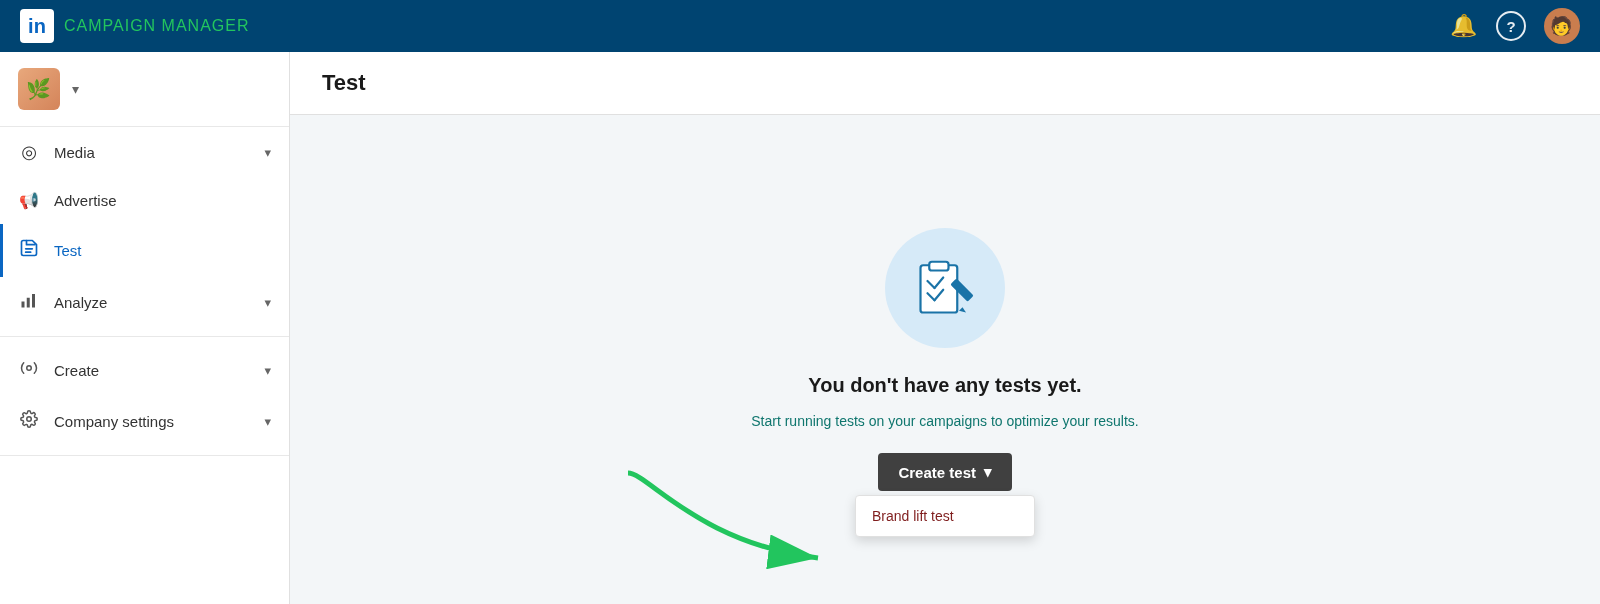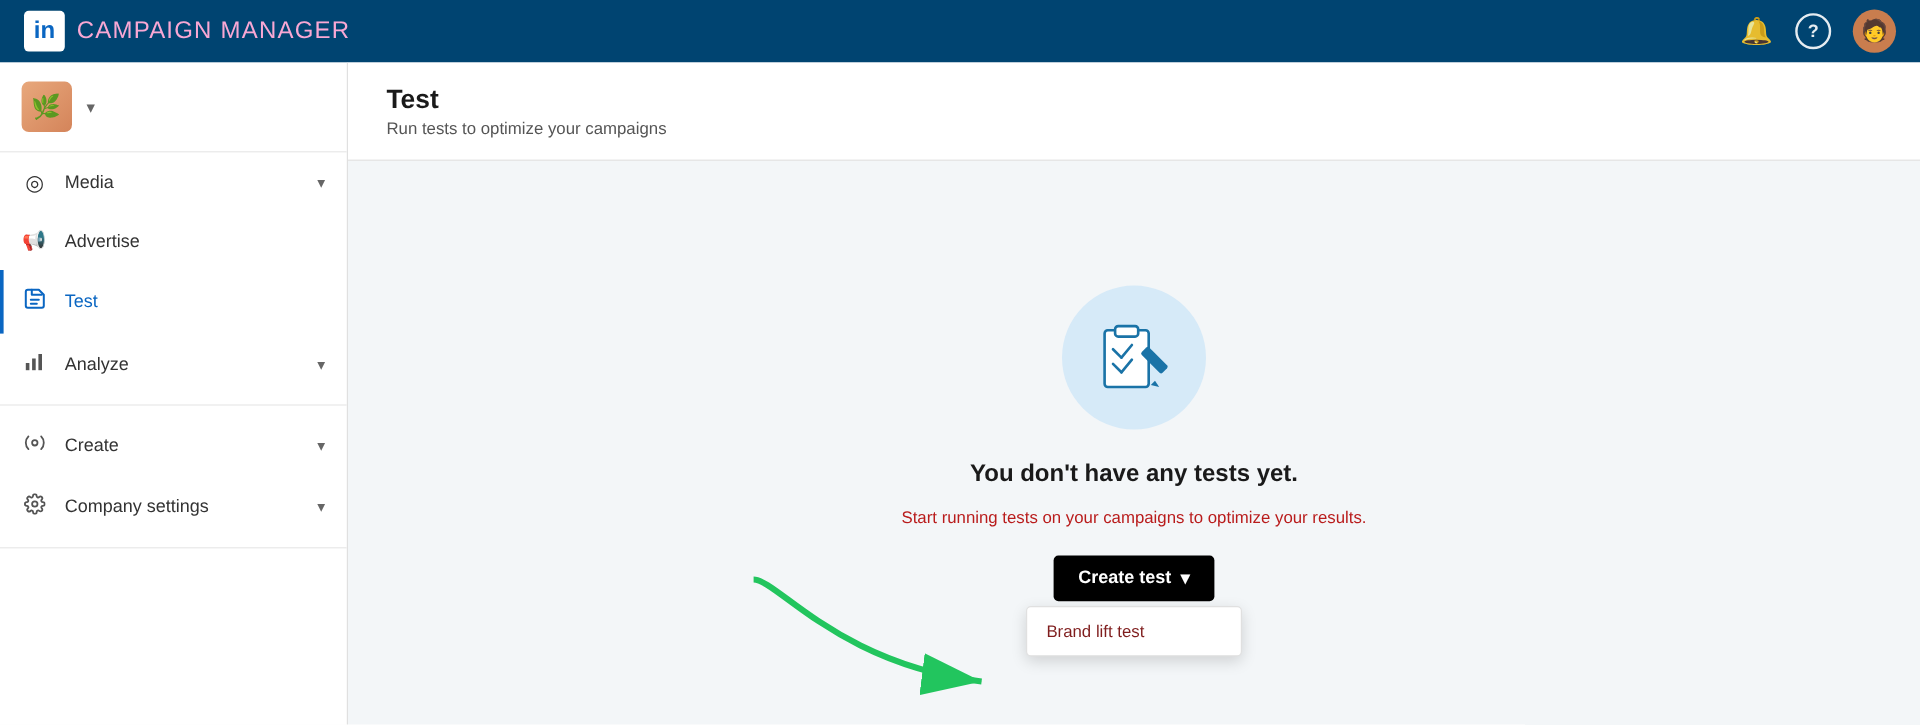--- a/index.html
+++ b/index.html
@@ -26,22 +26,22 @@
       background: white;
       border-radius: 4px;
       display: flex;
       align-items: center;
       justify-content: center;
       font-weight: 900;
       font-size: 20px;
       color: #0a66c2;
     }
     .topnav-title {
-      color: #f9a8d4;
-      font-size: 20px;
+      color: #22c55e;
+      font-size: 16px;
       font-weight: 500;
       letter-spacing: 1px;
       text-transform: uppercase;
     }
     .topnav-right {
       display: flex;
       align-items: center;
       gap: 18px;
     }
     .topnav-icon {
@@ -195,33 +195,33 @@
       height: 70px;
     }
 
     .empty-title {
       font-size: 20px;
       font-weight: 700;
       color: #1a1a1a;
     }
     .empty-subtitle {
       font-size: 14px;
-      color: #b91c1c;
+      color: #0f766e;
     }
 
     .create-test-wrapper {
       position: relative;
       display: flex;
       flex-direction: column;
       align-items: center;
       margin-top: 8px;
     }
 
     .create-test-btn {
-      background: #000000;
+      background: #404040;
       color: white;
       border: none;
       padding: 10px 20px;
       border-radius: 4px;
       font-size: 15px;
       font-weight: 600;
       cursor: pointer;
       display: flex;
       align-items: center;
       gap: 8px;
@@ -333,21 +333,20 @@
 
     <div class="nav-divider"></div>
 
 
   </aside>
 
   <main class="content">
 
     <div class="content-header">
       <div class="content-header-title">Test</div>
-      <div class="content-header-subtitle">Run tests to optimize your campaigns</div>
     </div>
 
     <div class="content-body">
 
       <div class="empty-illustration">
         <svg class="clipboard-svg" viewBox="0 0 80 80" fill="none" xmlns="http://www.w3.org/2000/svg">
 
           <rect x="12" y="14" width="42" height="54" rx="3" fill="white" stroke="#1a73a7" stroke-width="2.5"></rect>
 
           <rect x="22" y="10" width="22" height="10" rx="3" fill="white" stroke="#1a73a7" stroke-width="2.5"></rect>

